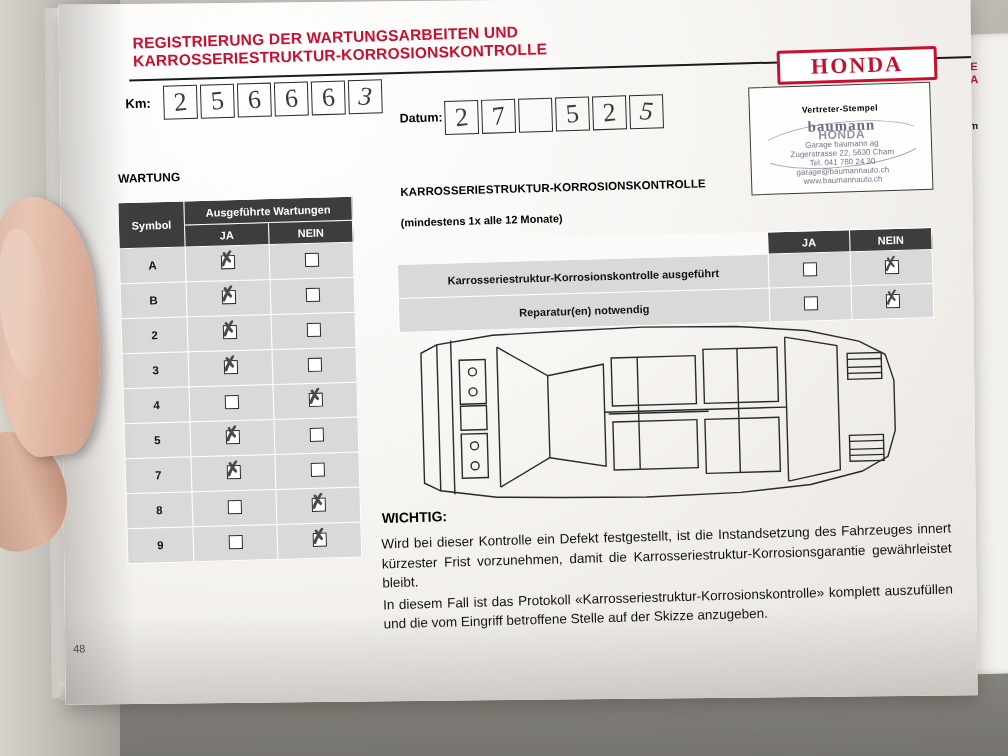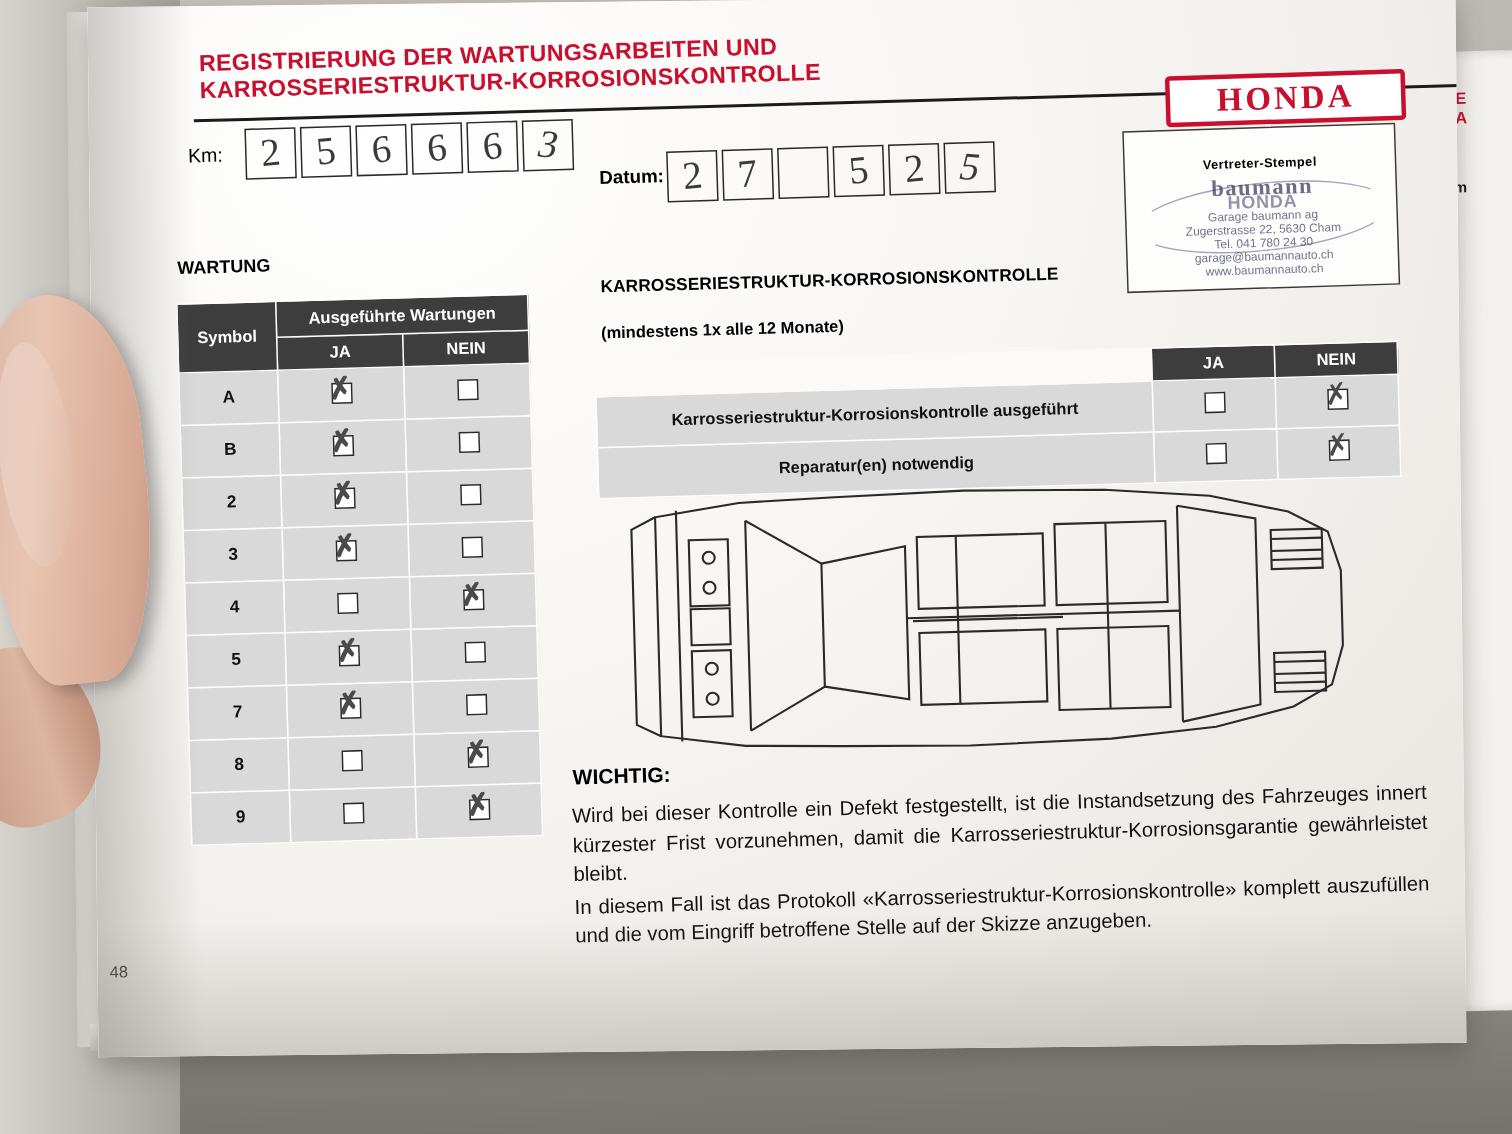--- a/index.html
+++ b/index.html
@@ -117,21 +117,21 @@
     background: #fff;
   }
   .honda-badge span {
     color: #c8102e; font-weight: bold; font-size: 22px; letter-spacing: 2px;
     font-family: "Liberation Serif", serif;
   }
 
   
   .km-label {
     position: absolute; left: 66px; top: 92px;
-    font-size: 13px; font-weight: normal; transform: rotate(-1deg);
+    font-size: 13px; font-weight: bold; transform: rotate(-1deg);
   }
   .boxrow { position: absolute; display: flex; gap: 3px; }
   .cbox {
     width: 34px; height: 34px; border: 1.6px solid #2a2a2a; background: transparent;
     position: relative;
   }
   .km-boxes { left: 104px; top: 80px; transform: rotate(-1.1deg); }
   .datum-label {
     position: absolute; left: 340px; top: 110px;
     font-size: 12.5px; font-weight: bold; transform: rotate(-1deg);

